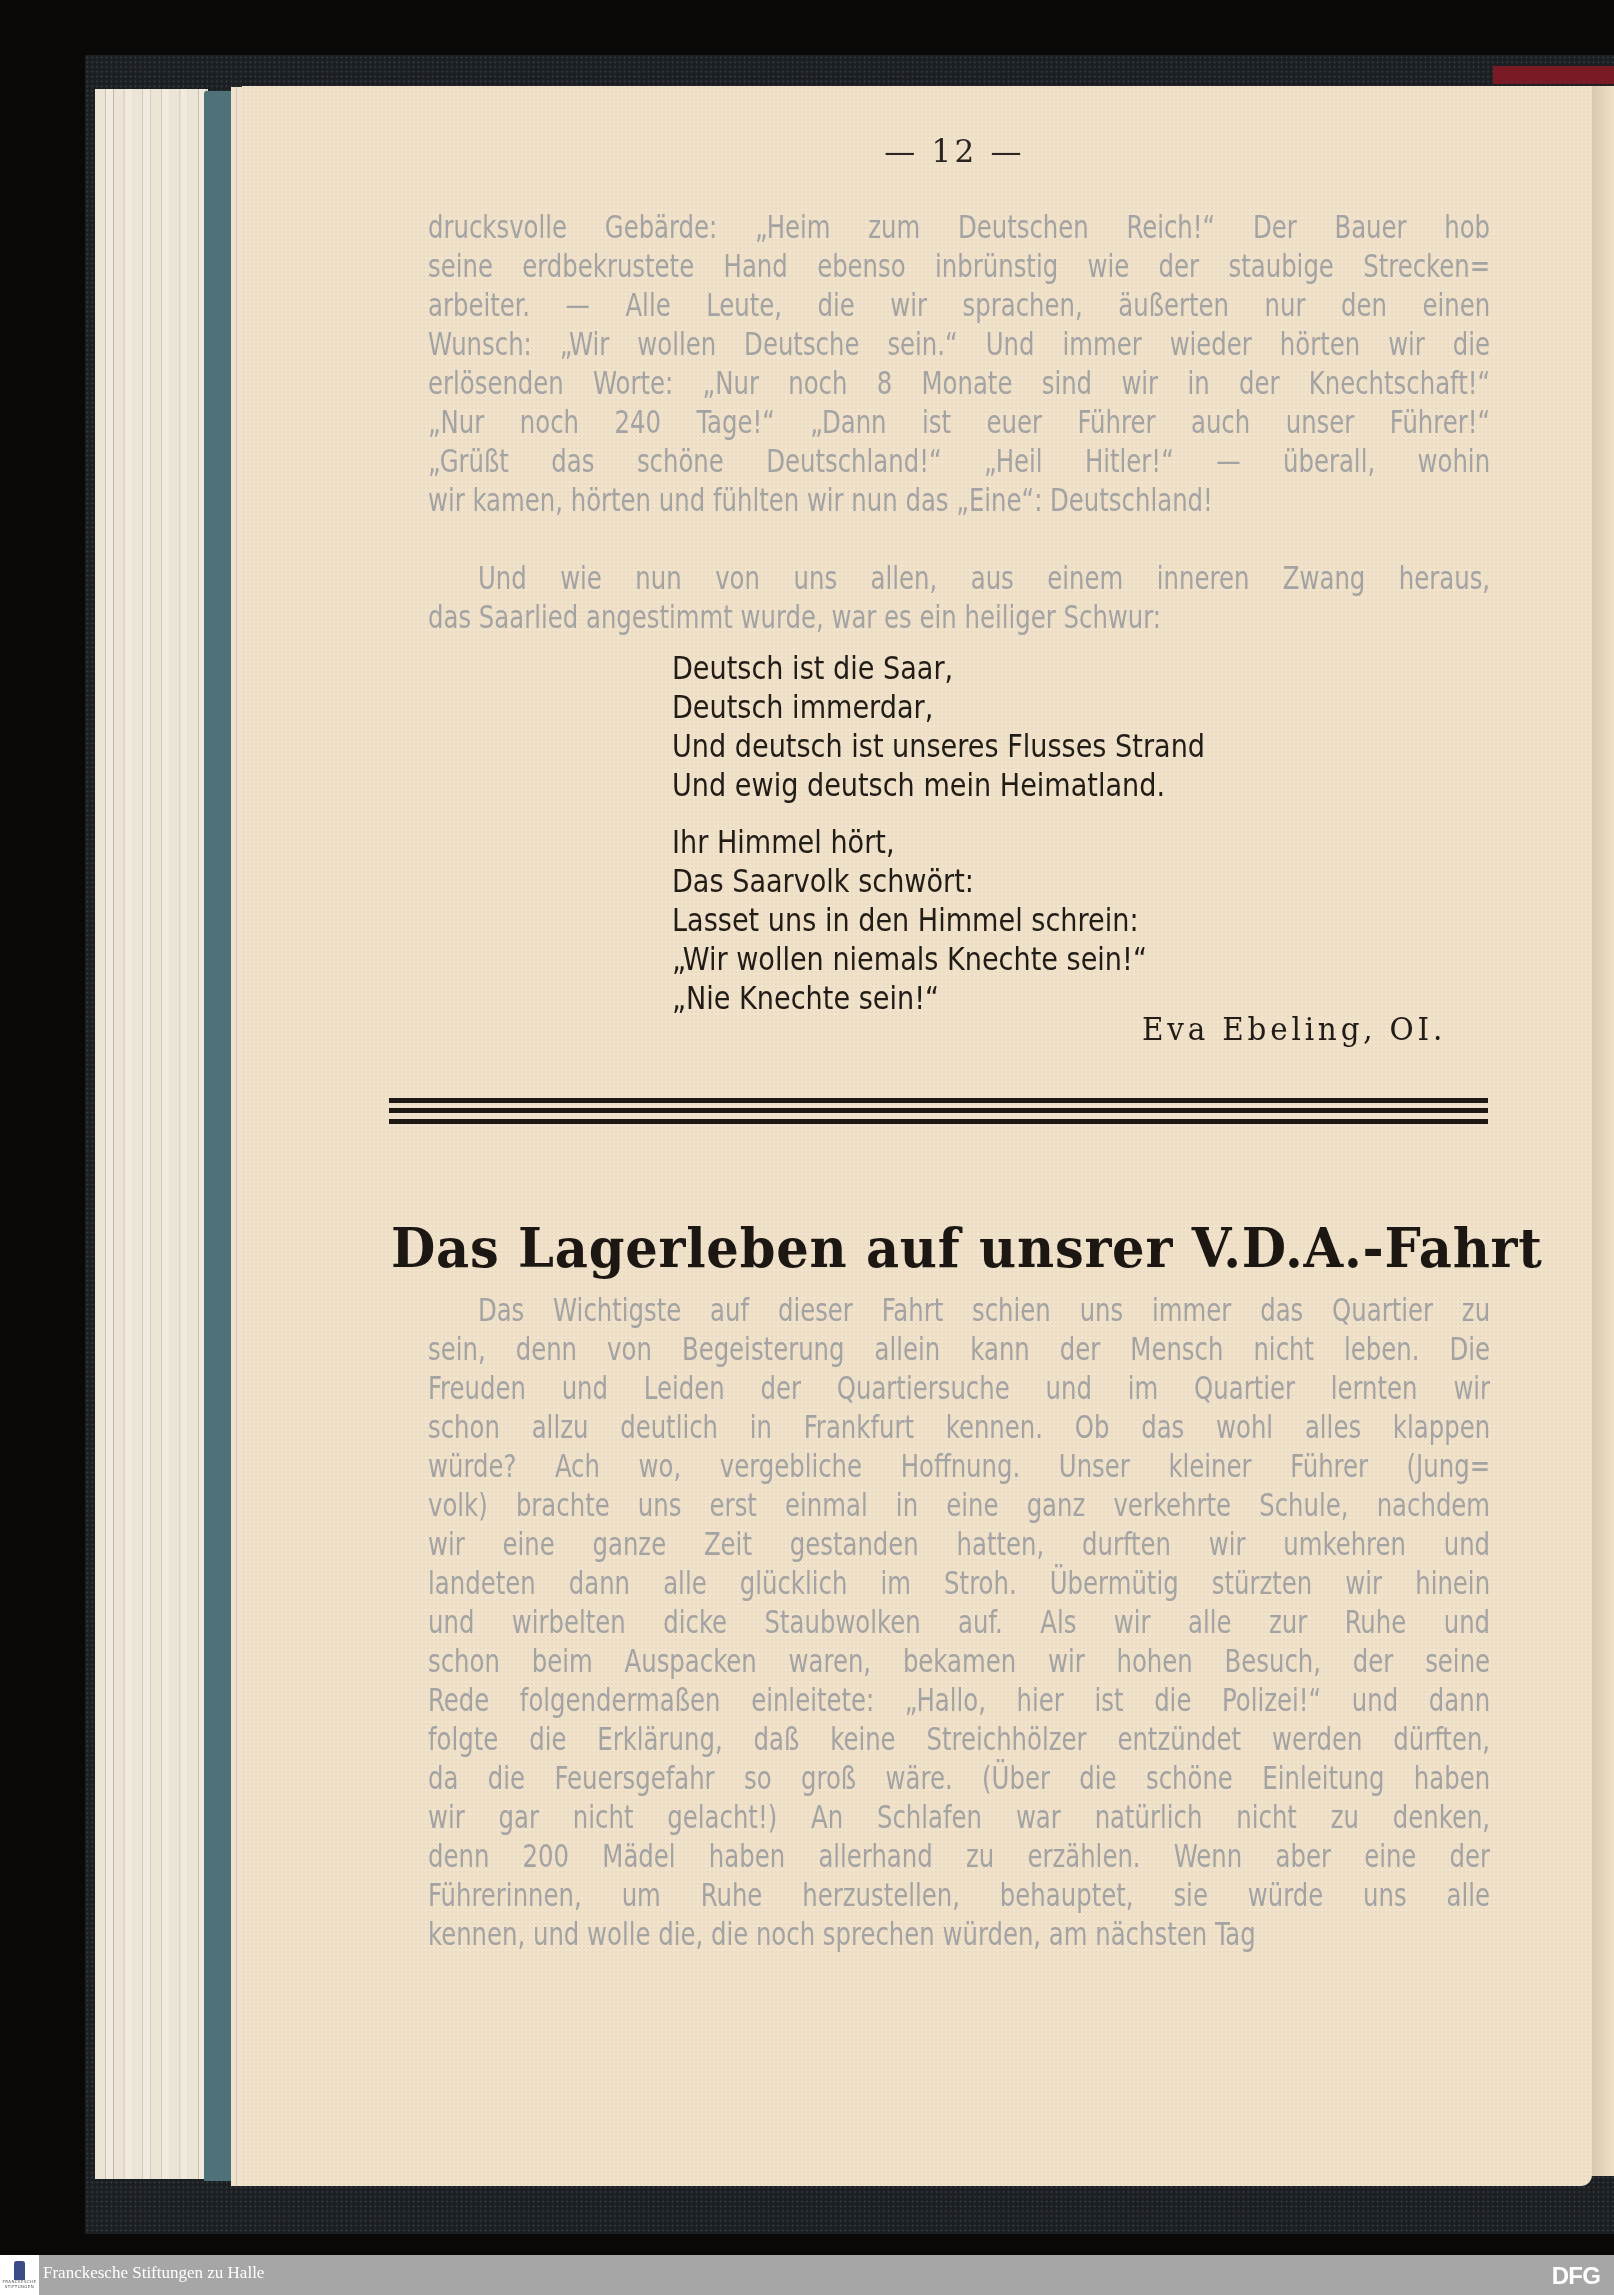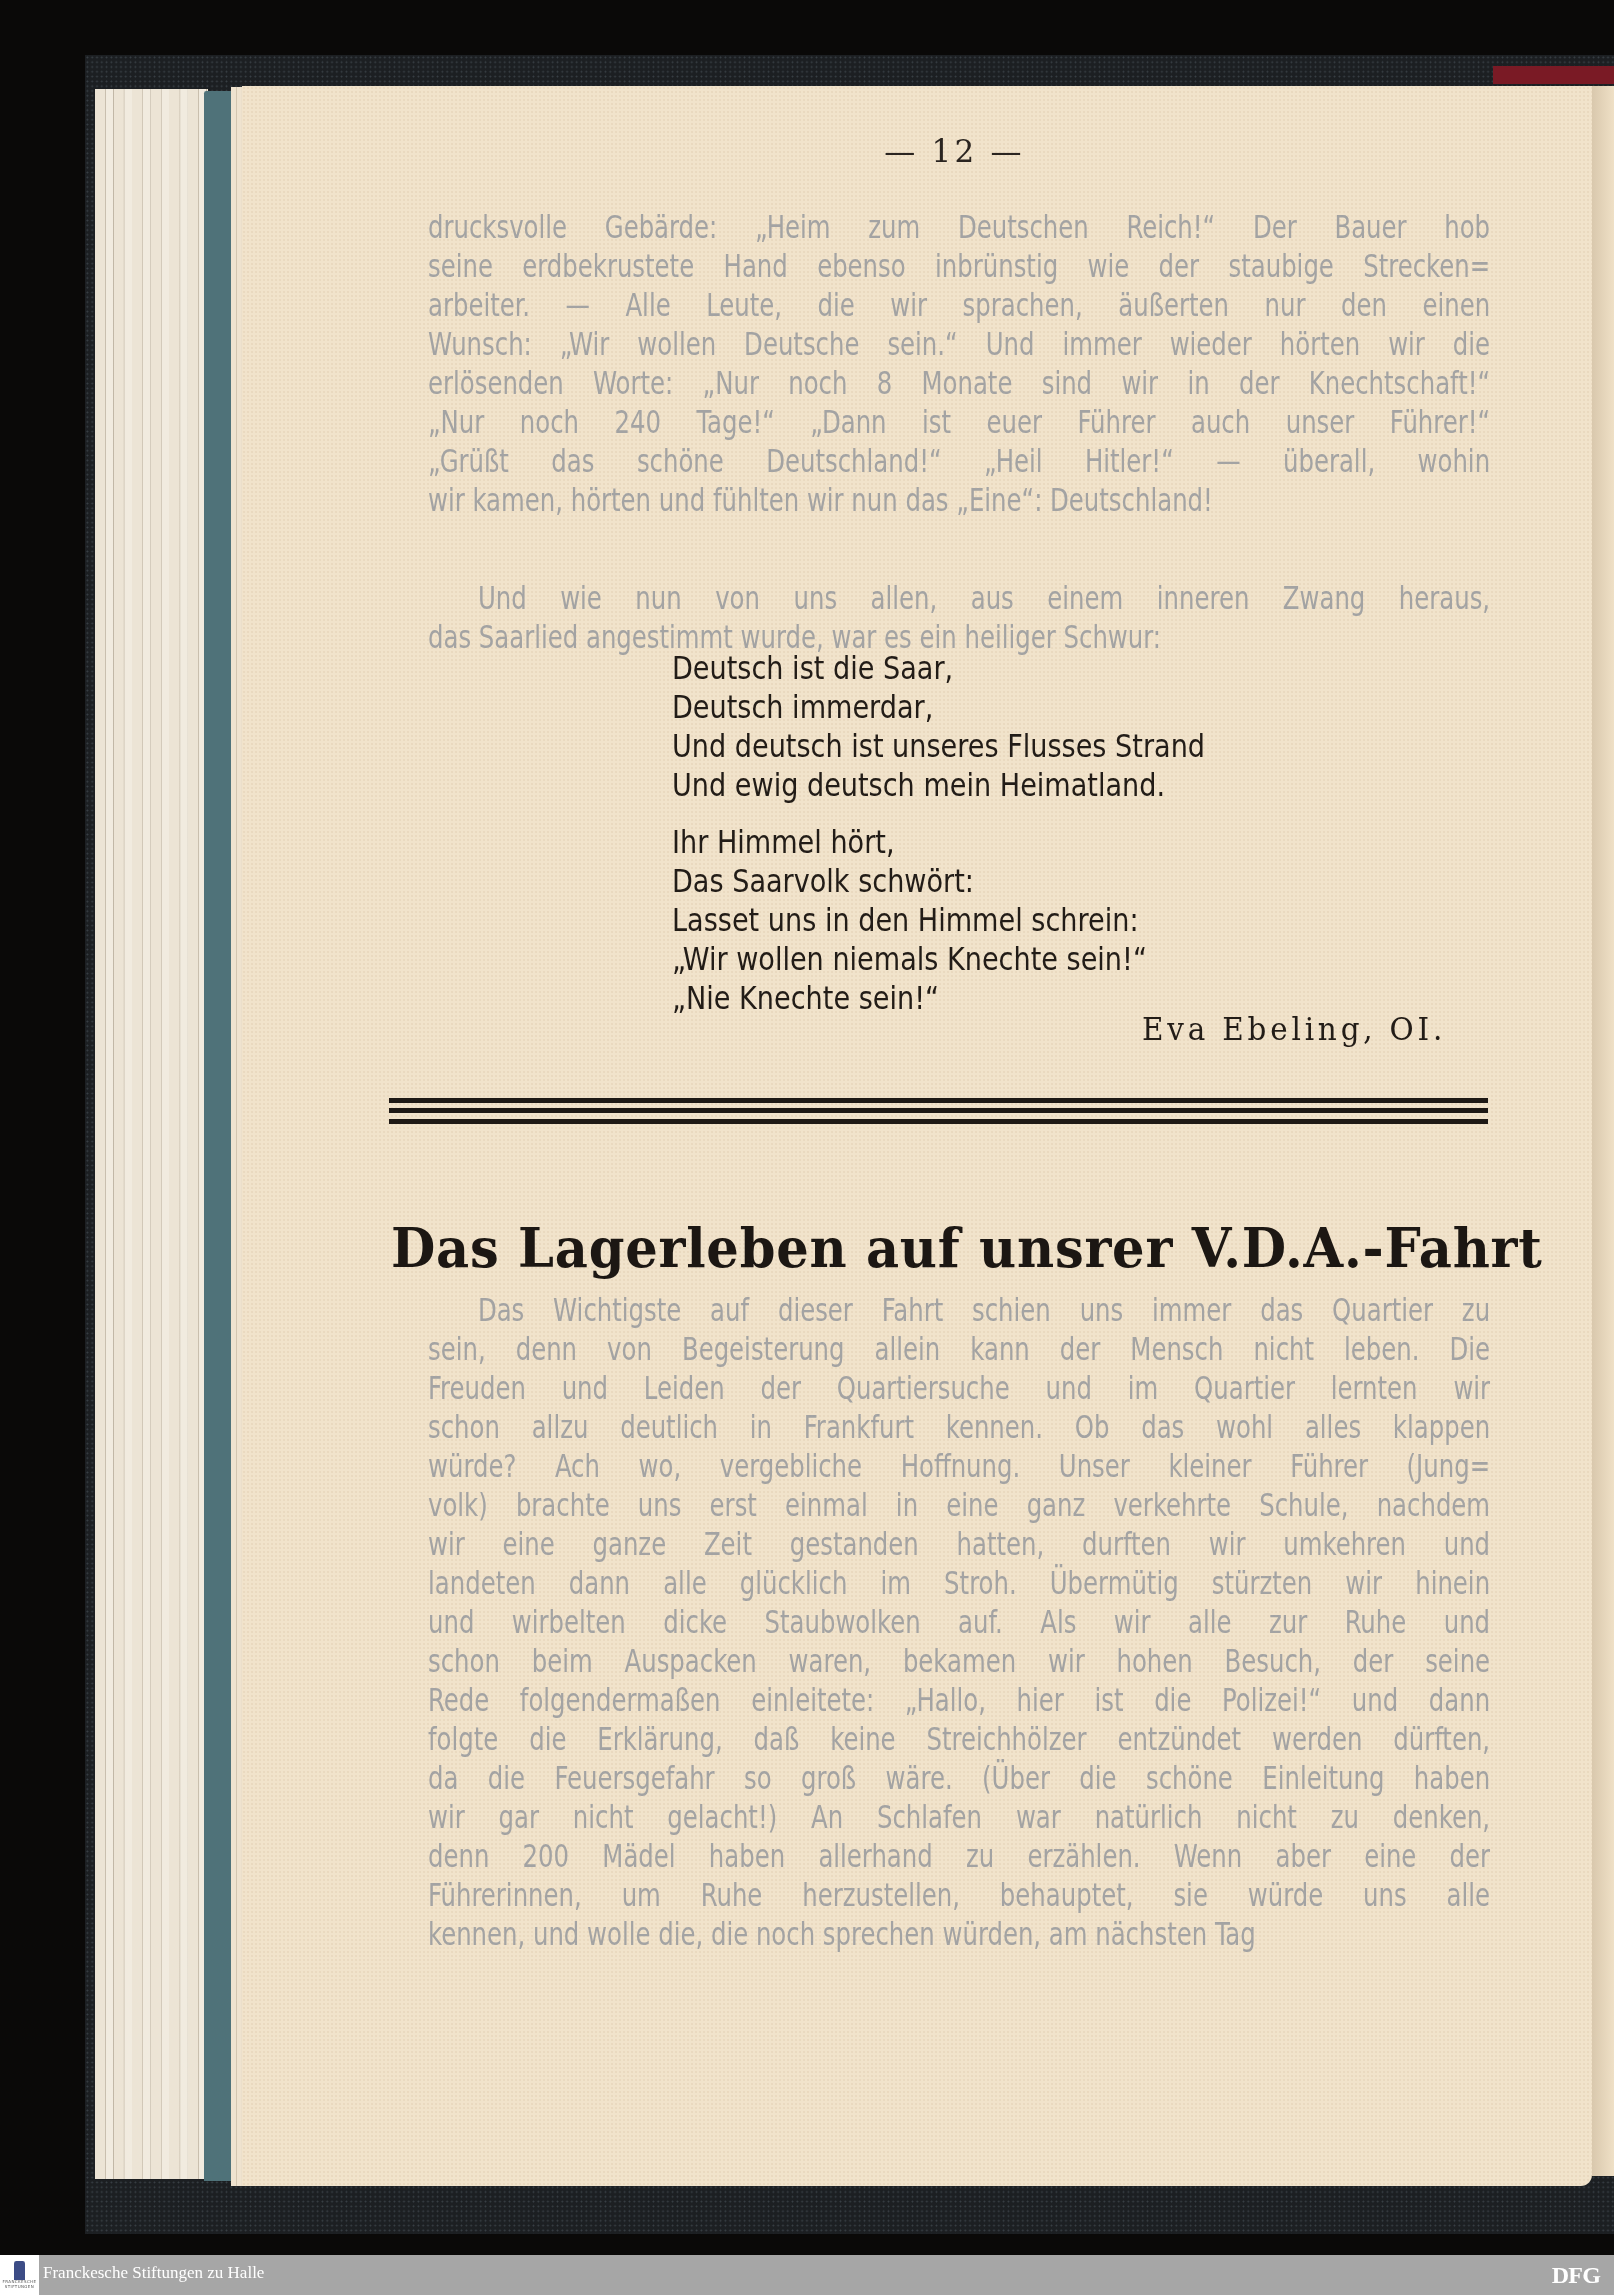--- a/index.html
+++ b/index.html
@@ -85,21 +85,21 @@
     position: absolute; left: 0; top: 0; width: 39px; height: 40px;
     background: #ffffff; display: flex; flex-direction: column; align-items: center; justify-content: center;
   }
   .footer-logo .figure { width: 11.3px; height: 19.4px; background: #3c4c86; border-radius: 2.4px 2.4px 0 0; }
   .footer-logo .small { font-size: 4px; color: #555; font-family: "DejaVu Sans", sans-serif; letter-spacing: 0.4px; line-height: 4.8px; }
   .footer-text {
     position: absolute; left: 43px; top: 8px; font-family: "Liberation Serif", serif;
     font-size: 17px; color: #ffffff;
   }
   .dfg {
-    position: absolute; right: 34px; top: 6.5px; font-family: Liberation Serif, serif;
+    position: absolute; right: 34px; top: 6.5px; font-family: Liberation Sans, sans-serif;
     font-weight: bold; font-size: 24px; color: #ffffff; letter-spacing: -0.8px;
   }
 </style>
 </head>
 <body>
 
 <div class="cover"></div>
 <div class="headband"></div>
 <div class="leaves"></div>
 <div class="teal-sheet"></div>
@@ -115,21 +115,21 @@
       <span class="line">seine erdbekrustete Hand ebenso inbrünstig wie der staubige Strecken=</span>
       <span class="line">arbeiter. — Alle Leute, die wir sprachen, äußerten nur den einen</span>
       <span class="line">Wunsch: „Wir wollen Deutsche sein.“ Und immer wieder hörten wir die</span>
       <span class="line">erlösenden Worte: „Nur noch 8 Monate sind wir in der Knechtschaft!“</span>
       <span class="line">„Nur noch 240 Tage!“ „Dann ist euer Führer auch unser Führer!“</span>
       <span class="line">„Grüßt das schöne Deutschland!“ „Heil Hitler!“ — überall, wohin</span>
       <span class="line last">wir kamen, hörten und fühlten wir nun das „Eine“: Deutschland!</span>
     </div>
 </div>
 
-<div class="text-col" style="top:579px;">
+<div class="text-col" style="top:559px;">
   <div class="para" id="p2">
       <span class="line" style="padding-left: 58px;">Und wie nun von uns allen, aus einem inneren Zwang heraus,</span>
       <span class="line last">das Saarlied angestimmt wurde, war es ein heiliger Schwur:</span>
     </div>
 </div>
 
 <div class="poem" style="top:649px;" id="s1">
     <span class="line">Deutsch ist die Saar,</span>
     <span class="line">Deutsch immerdar,</span>
     <span class="line">Und deutsch ist unseres Flusses Strand</span>

